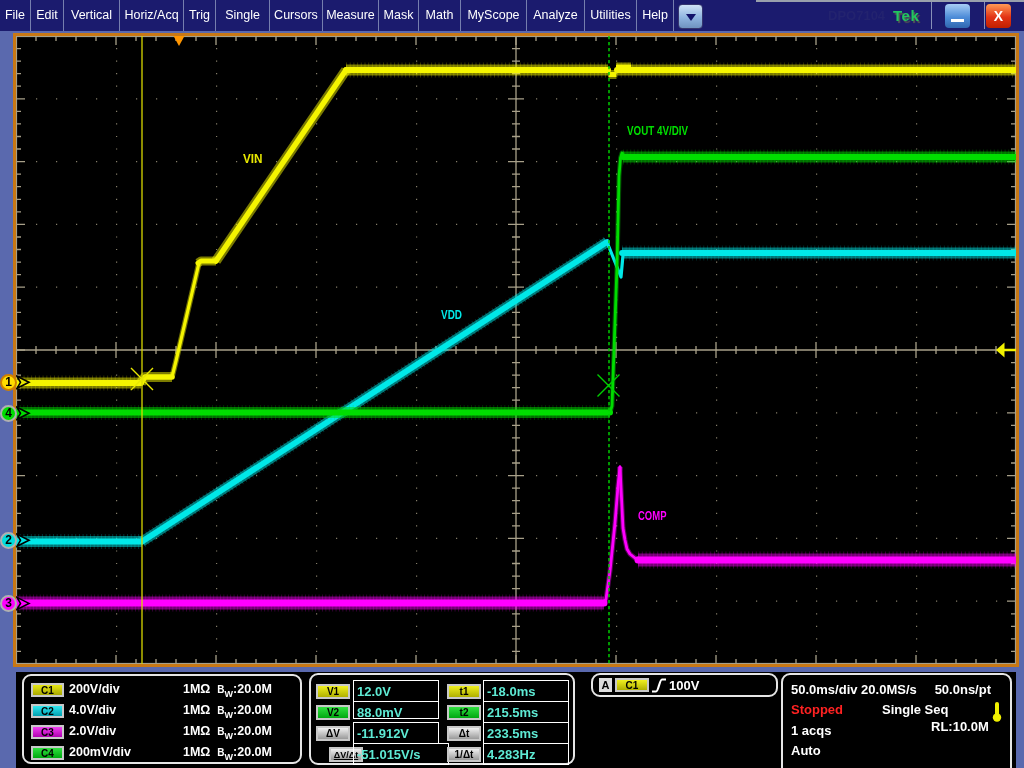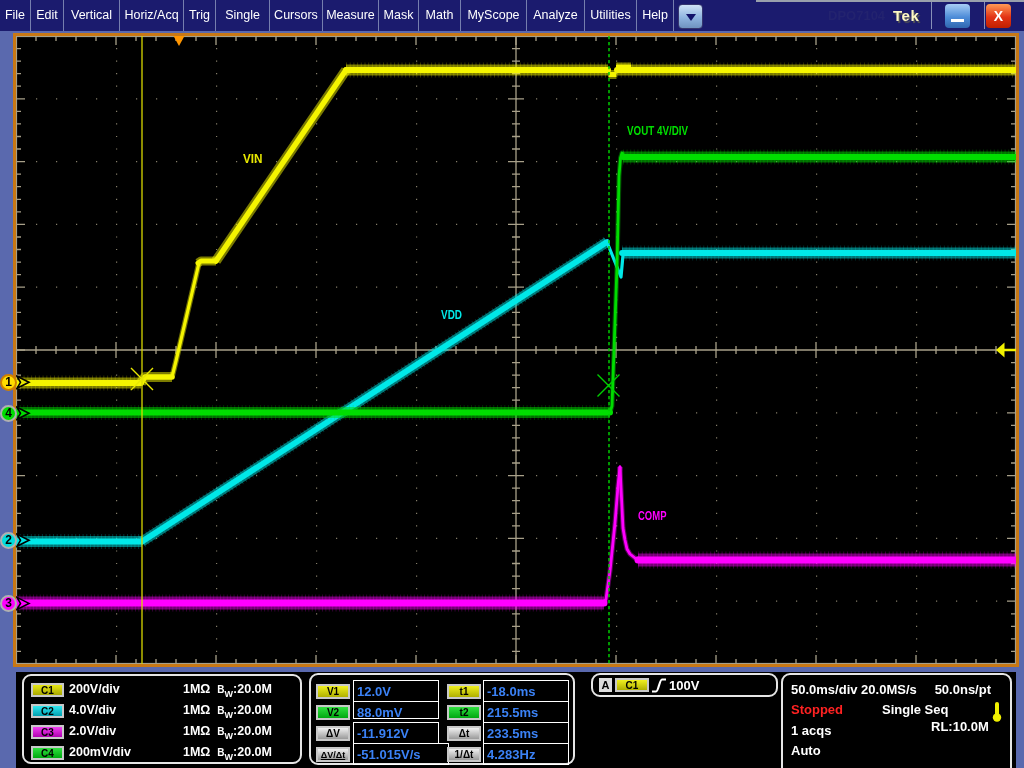--- a/index.html
+++ b/index.html
@@ -7,39 +7,39 @@
 #menubar{position:absolute;left:0;top:0;width:1024px;height:31px;background:#1b1b6e;}
 .mi{float:left;height:31px;line-height:31px;text-align:center;color:#fff;
   font-size:12.5px;border-right:1px solid #767eae;box-sizing:border-box;}
 #ddbtn{position:absolute;left:678px;top:4px;width:25px;height:25px;border-radius:4px;
   background:linear-gradient(#cfe2f6 0%,#8fb4e0 55%,#6f93c0 100%);
   border:1px solid #35356e;box-sizing:border-box;}
 #ddbtn:after{content:"";position:absolute;left:7px;top:9px;width:0;height:0;
   border:5px solid transparent;border-top:7px solid #12126a;}
 #dpo{position:absolute;left:828px;top:0;height:31px;line-height:31px;color:#23236f;
   font-size:13px;font-weight:bold;}
-#tek{position:absolute;left:893px;top:0;height:31px;line-height:32px;color:#fef9c3;
+#tek{position:absolute;left:893px;top:0;height:31px;line-height:32px;color:#22c55e;
   font-size:15px;font-weight:bold;text-shadow:1.5px 1.5px 1px #555;letter-spacing:0.5px;}
 .winbtn{position:absolute;top:4px;width:25px;height:24px;border-radius:4px;box-sizing:border-box;}
 #minbtn{left:945px;background:linear-gradient(#a8cdf4 0%,#4d8cd8 55%,#2f66b0 100%);}
 #minbtn:after{content:"";position:absolute;left:6px;top:15px;width:13px;height:3px;background:#fff;}
 #closebtn{left:986px;background:linear-gradient(#ff9a55 0%,#e23315 55%,#c02000 100%);
   color:#fff;font-size:14px;font-weight:bold;text-align:center;line-height:24px;}
 .vsep{position:absolute;top:2px;height:27px;width:1px;background:#8890b8;}
 #grat{position:absolute;left:13px;top:33px;width:1006px;height:634px;background:#000;
   border:3px solid #c87814;box-sizing:border-box;}
 #gsvg{position:absolute;left:16px;top:36px;}
 .chmark{position:absolute;width:17px;height:17px;border-radius:50%;box-sizing:border-box;
   font-size:12px;font-weight:bold;color:#000;text-align:center;line-height:13px;z-index:5;}
 #botbar{position:absolute;left:16px;top:672px;width:1000px;height:96px;background:#000;}
 .panel{position:absolute;background:#000;border:2px solid #e6e6e6;border-radius:9px;box-sizing:border-box;}
 .pill{position:absolute;border-radius:0;color:#000;font-weight:bold;text-align:center;
   box-sizing:border-box;border:2px solid #c8c8c8;}
 .wlab{position:absolute;color:#fff;font-weight:bold;font-size:12.5px;white-space:nowrap;}
-.vbox{position:absolute;border:1px solid #fff;box-sizing:border-box;color:#3b82f6;
+.vbox{position:absolute;border:1px solid #fff;box-sizing:border-box;color:#5eead4;
   font-weight:bold;font-size:13px;padding-left:3px;}
 </style>
 </head>
 <body>
 <div id="menubar">
   <div style="position:absolute;left:756px;top:0;width:268px;height:2px;background:#99a0ac;"></div>
   <div class="mi" style="width:31px">File</div>
   <div class="mi" style="width:33px">Edit</div>
   <div class="mi" style="width:56px">Vertical</div>
   <div class="mi" style="width:64px">Horiz/Acq</div>
@@ -154,21 +154,21 @@
   <div class="wlab" style="left:159px;top:6px;">1MΩ &nbsp;<span style="font-size:10px">B</span><sub style="font-size:9px">W</sub>:20.0M</div>
   <div class="wlab" style="left:159px;top:27px;">1MΩ &nbsp;<span style="font-size:10px">B</span><sub style="font-size:9px">W</sub>:20.0M</div>
   <div class="wlab" style="left:159px;top:48px;">1MΩ &nbsp;<span style="font-size:10px">B</span><sub style="font-size:9px">W</sub>:20.0M</div>
   <div class="wlab" style="left:159px;top:69px;">1MΩ &nbsp;<span style="font-size:10px">B</span><sub style="font-size:9px">W</sub>:20.0M</div>
 </div>
 
 <div class="panel" id="curpanel" style="left:309px;top:673px;width:266px;height:92px;">
   <div class="pill" style="left:5px;top:9px;width:34px;height:15px;font-size:10px;line-height:12px;background:linear-gradient(#f0f020,#b0b000);">V1</div>
   <div class="pill" style="left:5px;top:30px;width:34px;height:15px;font-size:10px;line-height:12px;background:linear-gradient(#30e040,#00a810);">V2</div>
   <div class="pill" style="left:5px;top:51px;width:34px;height:15px;font-size:10px;line-height:12px;background:linear-gradient(#f0f0f0,#9a9a9a);">ΔV</div>
-  <div class="pill" style="left:5px;top:72px;width:34px;height:15px;font-size:9px;line-height:13px;background:linear-gradient(#f0f0f0,#9a9a9a);text-decoration:underline;">ΔV/Δt</div>
+  <div class="pill" style="left:18px;top:72px;width:34px;height:15px;font-size:9px;line-height:13px;background:linear-gradient(#f0f0f0,#9a9a9a);text-decoration:underline;">ΔV/Δt</div>
   <div class="vbox" style="left:42px;top:5px;width:86px;height:22px;line-height:21px;">12.0V</div>
   <div class="vbox" style="left:42px;top:26px;width:86px;height:18px;line-height:21px;">88.0mV</div>
   <div class="vbox" style="left:42px;top:47px;width:86px;height:22px;line-height:21px;">-11.912V</div>
   <div class="vbox" style="left:42px;top:68px;width:96px;height:22px;line-height:21px;">-51.015V/s</div>
   <div class="pill" style="left:136px;top:9px;width:34px;height:15px;font-size:10px;line-height:12px;background:linear-gradient(#f0f020,#b0b000);">t1</div>
   <div class="pill" style="left:136px;top:30px;width:34px;height:15px;font-size:10px;line-height:12px;background:linear-gradient(#30e040,#00a810);">t2</div>
   <div class="pill" style="left:136px;top:51px;width:34px;height:15px;font-size:10px;line-height:12px;background:linear-gradient(#f0f0f0,#9a9a9a);">Δt</div>
   <div class="pill" style="left:136px;top:72px;width:34px;height:15px;font-size:10px;line-height:12px;background:linear-gradient(#f0f0f0,#9a9a9a);">1/Δt</div>
   <div class="vbox" style="left:172px;top:5px;width:86px;height:22px;line-height:21px;">-18.0ms</div>
   <div class="vbox" style="left:172px;top:26px;width:86px;height:22px;line-height:21px;">215.5ms</div>

